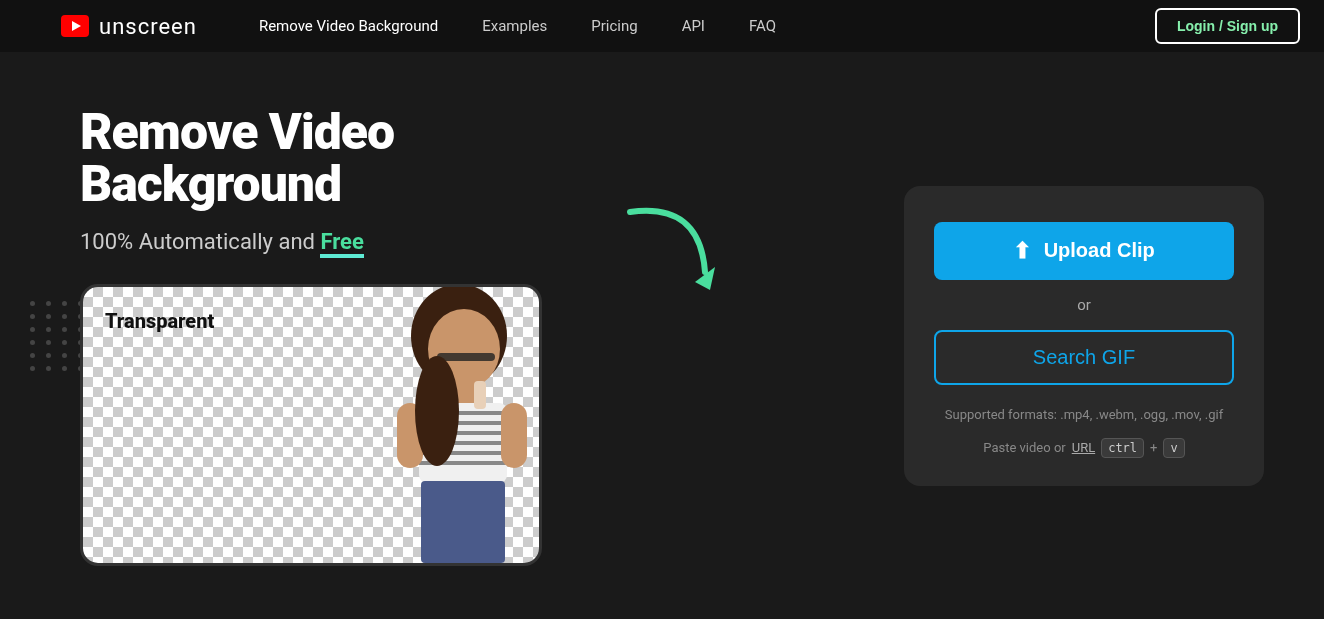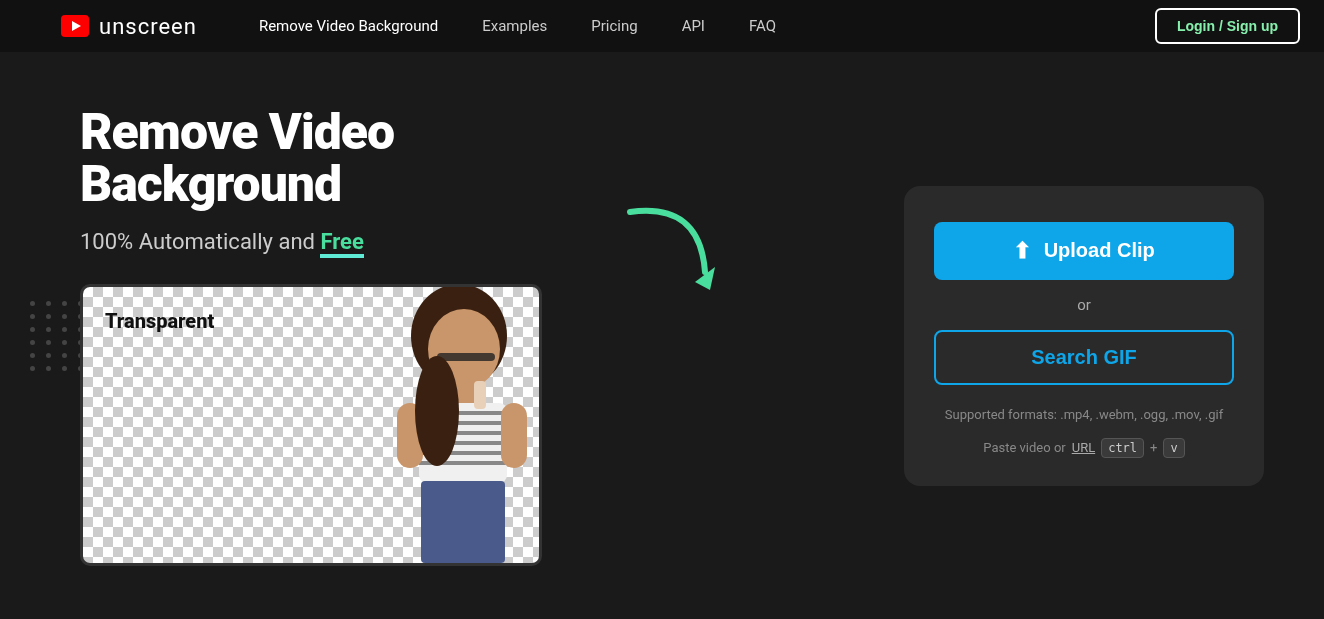--- a/index.html
+++ b/index.html
@@ -115,21 +115,21 @@
       color: #4ade9e;
       border-bottom: 4px solid #5eead4;
       font-weight: 700;
     }
 
     
     .preview-card {
       width: 462px;
       height: 282px;
       background: #111;
-      border-radius: 10px;
+      border-radius: 18px;
       overflow: hidden;
       position: relative;
       border: 3px solid #333;
     }
     .preview-inner {
       width: 100%;
       height: 100%;
       background:
         repeating-conic-gradient(#ccc 0% 25%, #ffffff 0% 50%) 0 0 / 20px 20px;
       position: relative;
@@ -210,21 +210,21 @@
       color: #aaaaaa;
       font-size: 15px;
     }
     .search-gif-btn {
       background: transparent;
       color: #0ea5e9;
       border: 2px solid #0ea5e9;
       border-radius: 8px;
       padding: 14px 40px;
       font-size: 20px;
-      font-weight: 700;
+      font-weight: 400;
       cursor: pointer;
       width: 100%;
       text-align: center;
     }
     .supported-formats {
       color: #888888;
       font-size: 13px;
       margin-top: 6px;
     }
     .paste-row {

